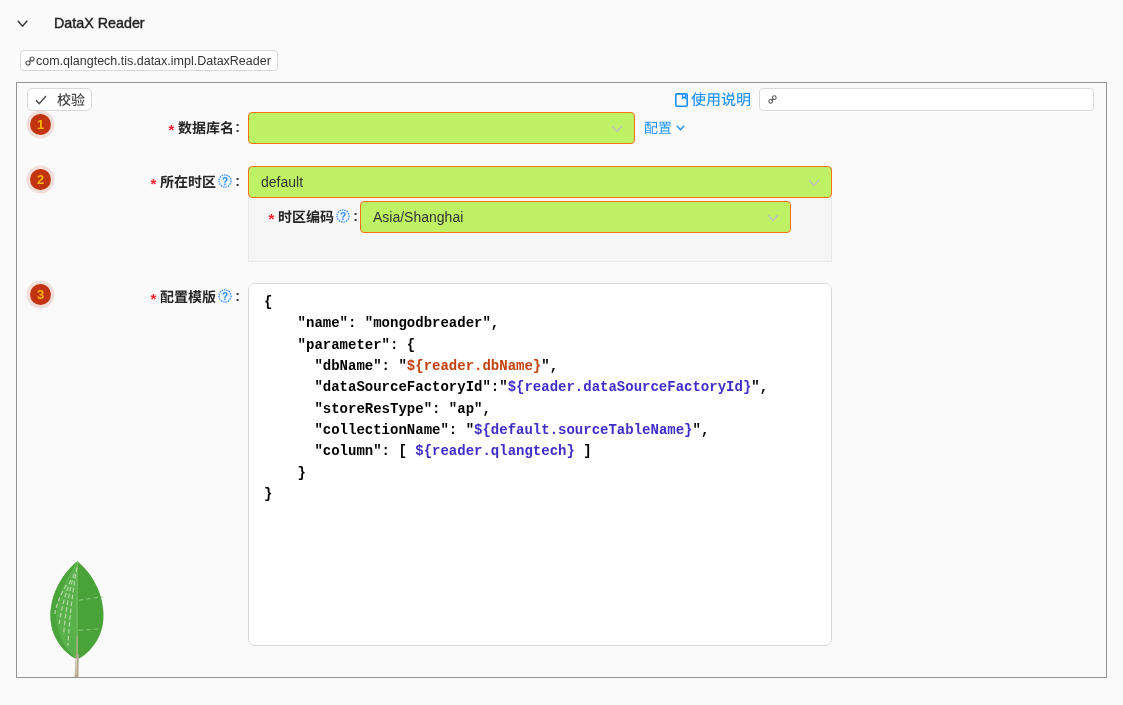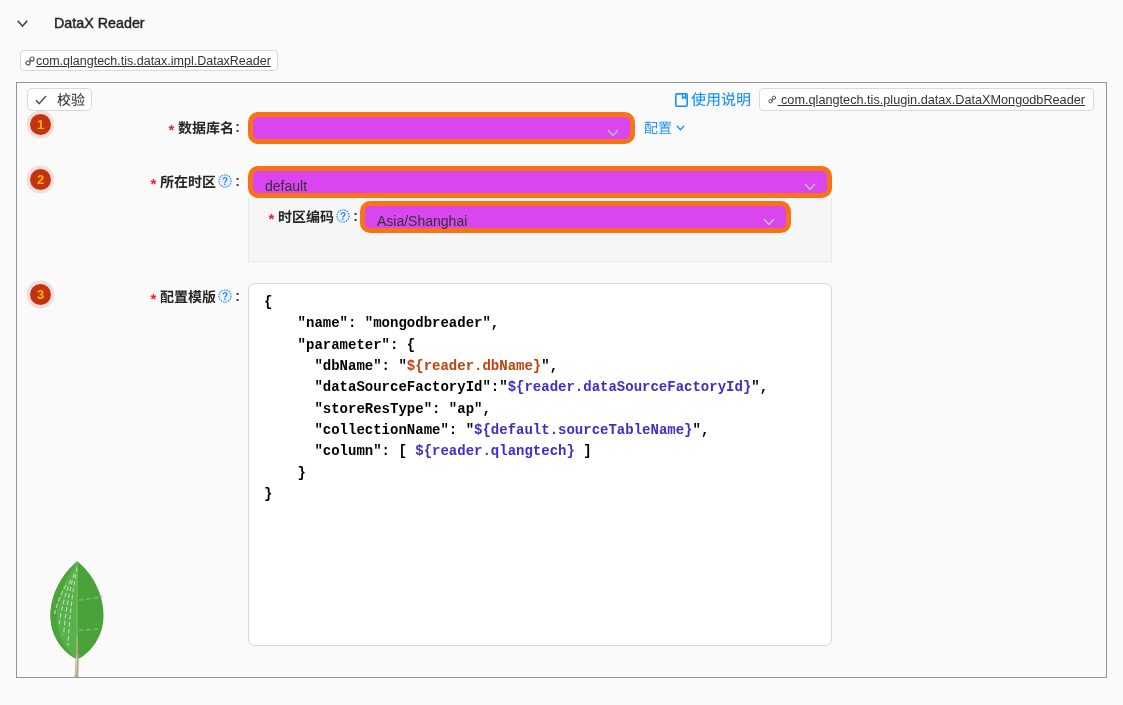--- a/index.html
+++ b/index.html
@@ -1,36 +1,36 @@
 <!DOCTYPE html>
 <html><head><meta charset="utf-8"><style>
 *{margin:0;padding:0;box-sizing:border-box}
 body{width:1123px;height:705px;background:#fafafa;font-family:"Liberation Sans",sans-serif;position:relative;overflow:hidden}
 .abs{position:absolute}
-.sel{position:absolute;background:#d946ef;border:5px solid #f97316;border-radius:10px;font-size:14px;color:#333}
+.sel{position:absolute;background:#bef264;border:1px solid #f97316;border-radius:4px;font-size:14px;color:#333}
 .seltxt{position:absolute;left:12px;top:7px;font-size:14px;color:#333}
 .lbl{position:absolute;display:flex;justify-content:flex-end;align-items:center;height:22px}
 .ast{color:#f5222d;font-size:15px;font-weight:bold;margin-right:4px;position:relative;top:1px}
 .colon{color:#383838;font-size:14px;font-weight:bold;margin-left:1px;position:relative;top:-1px}
 .badge{position:absolute;left:30px;width:21px;height:21px;border-radius:50%;background:#c23410;
  box-shadow:0 0 0 3.5px rgba(199,66,31,0.15);color:#f8b500;font-size:13px;font-weight:bold;text-align:center;line-height:21px}
 .chip{display:inline-flex;align-items:center;background:#fff;border:1px solid #d9d9d9;border-radius:4px}
 </style></head><body>
 
 <svg class="abs" style="left:17px;top:20px" width="11" height="7.5" viewBox="0 0 11 7.5">
     <path d="M0.8 0.8 L5.5 6.2 L10.2 0.8" fill="none" stroke="#383838" stroke-width="1.5"></path>
   </svg>
 <div class="abs" style="left:54px;top:15px;font-size:14.3px;font-weight:normal;-webkit-text-stroke:0.4px #222;color:#222">DataX Reader</div>
 <div class="chip abs" style="left:20px;top:50px;height:21px;padding:0 6px 0 4px;gap:1px">
     <svg width="10" height="10" viewBox="0 0 10 10" fill="none" stroke="#555" stroke-linecap="round">
 <circle cx="3" cy="7" r="2.05" stroke-width="1.15"></circle>
 <circle cx="7" cy="3" r="2.05" stroke-width="1.15"></circle>
 <path d="M4.1 5.9 L5.9 4.1" stroke-width="1.15"></path>
     </svg>
-    <span style="font-size:12.5px;color:#333;text-decoration:underline">com.qlangtech.tis.datax.impl.DataxReader</span>
+    <span style="font-size:12.5px;color:#333;">com.qlangtech.tis.datax.impl.DataxReader</span>
   </div>
 <div class="abs" style="left:16px;top:82px;width:1091px;height:596px;border:1px solid #949494"></div>
 <div class="abs" style="left:27px;top:88px;width:65px;height:23px;background:#fff;border:1px solid #d9d9d9;border-radius:5px;display:flex;align-items:center;padding-left:7px">
     <svg width="12" height="10" viewBox="0 0 12 10">
       <path d="M1 5.2 L4.2 8.6 L11 1" fill="none" stroke="#4d4d4d" stroke-width="1.4"></path>
     </svg>
     <span style="margin-left:10px;display:inline-flex">
       <svg style="position:relative;top:0px;left:0px" width="28" height="14" viewBox="0 -12.0 28 14" fill="#454545">
         <path d="M5.6 -9.8H13.4V-8.6H5.6ZM7.4 -8.4 8.6 -7.8Q8.1 -7.0 7.4 -6.1Q6.7 -5.3 6.0 -4.7Q5.8 -4.9 5.6 -5.1Q5.3 -5.4 5.1 -5.5Q5.5 -5.9 6.0 -6.4Q6.4 -6.8 6.8 -7.4Q7.1 -7.9 7.4 -8.4ZM10.0 -7.8 10.9 -8.5Q11.4 -8.1 11.8 -7.6Q12.3 -7.0 12.7 -6.5Q13.1 -6.0 13.4 -5.6L12.4 -4.8Q12.2 -5.2 11.8 -5.7Q11.4 -6.3 10.9 -6.8Q10.5 -7.3 10.0 -7.8ZM7.8 -5.8Q8.3 -4.5 9.1 -3.3Q9.9 -2.2 11.1 -1.4Q12.2 -0.5 13.6 -0.1Q13.5 0.0 13.3 0.3Q13.1 0.5 13.0 0.7Q12.8 0.9 12.7 1.1Q11.2 0.5 10.1 -0.4Q8.9 -1.4 8.0 -2.7Q7.2 -3.9 6.6 -5.5ZM8.0 -11.5 9.1 -11.9Q9.5 -11.5 9.8 -11.1Q10.1 -10.6 10.3 -10.2L9.1 -9.7Q8.9 -10.0 8.6 -10.6Q8.3 -11.1 8.0 -11.5ZM0.8 -8.9H5.3V-7.7H0.8ZM2.6 -11.8H3.8V1.2H2.6ZM2.4 -8.1 3.2 -7.9Q3.0 -7.0 2.8 -6.1Q2.6 -5.2 2.3 -4.3Q2.0 -3.4 1.7 -2.6Q1.3 -1.9 1.0 -1.3Q0.9 -1.5 0.8 -1.7Q0.7 -2.0 0.6 -2.2Q0.5 -2.4 0.4 -2.6Q0.7 -3.1 1.0 -3.7Q1.3 -4.4 1.6 -5.1Q1.9 -5.9 2.1 -6.7Q2.3 -7.4 2.4 -8.1ZM3.8 -7.2Q3.9 -7.1 4.1 -6.7Q4.4 -6.3 4.6 -5.8Q4.9 -5.4 5.1 -5.0Q5.4 -4.6 5.5 -4.4L4.7 -3.4Q4.6 -3.8 4.4 -4.2Q4.2 -4.6 3.9 -5.1Q3.7 -5.6 3.5 -6.0Q3.3 -6.4 3.1 -6.7ZM10.5 -5.9 11.8 -5.5Q11.1 -3.1 9.6 -1.5Q8.1 0.2 5.8 1.2Q5.7 1.1 5.6 0.9Q5.4 0.7 5.3 0.5Q5.1 0.3 5.0 0.2Q7.1 -0.7 8.5 -2.2Q9.9 -3.8 10.5 -5.9Z M18.7 -5.3H19.9Q19.9 -5.3 19.9 -5.1Q19.9 -4.9 19.8 -4.8Q19.7 -3.0 19.6 -1.9Q19.5 -0.8 19.4 -0.3Q19.2 0.3 19.0 0.6Q18.8 0.8 18.6 0.9Q18.4 1.0 18.0 1.0Q17.8 1.1 17.3 1.0Q16.8 1.0 16.3 1.0Q16.3 0.8 16.2 0.5Q16.1 0.2 16.0 -0.1Q16.5 -0.0 16.9 -0.0Q17.3 0.0 17.5 0.0Q17.7 0.0 17.8 -0.0Q17.9 -0.1 18.0 -0.2Q18.2 -0.3 18.3 -0.9Q18.4 -1.4 18.5 -2.4Q18.6 -3.4 18.7 -5.1ZM14.4 -2.2Q15.1 -2.3 16.1 -2.6Q17.0 -2.8 18.0 -3.1L18.2 -2.0Q17.2 -1.8 16.3 -1.6Q15.4 -1.3 14.6 -1.1ZM14.8 -11.2H18.5V-10.1H14.8ZM18.1 -11.2H19.2Q19.2 -10.5 19.1 -9.6Q19.1 -8.8 19.0 -8.0Q18.9 -7.1 18.9 -6.4Q18.8 -5.6 18.7 -5.0L17.6 -5.0Q17.7 -5.6 17.8 -6.4Q17.8 -7.1 17.9 -8.0Q18.0 -8.8 18.0 -9.7Q18.1 -10.5 18.1 -11.2ZM15.4 -9.1 16.5 -9.1Q16.4 -8.3 16.4 -7.4Q16.3 -6.5 16.2 -5.7Q16.2 -4.8 16.1 -4.2H15.0Q15.0 -4.9 15.1 -5.7Q15.2 -6.6 15.3 -7.5Q15.3 -8.4 15.4 -9.1ZM15.3 -5.3H18.9V-4.2H15.3ZM23.7 -11.4Q24.1 -10.7 24.8 -10.0Q25.5 -9.3 26.2 -8.7Q27.0 -8.0 27.7 -7.6Q27.6 -7.4 27.5 -7.2Q27.3 -7.0 27.2 -6.7Q27.1 -6.5 27.1 -6.3Q26.3 -6.9 25.5 -7.6Q24.7 -8.4 24.0 -9.2Q23.2 -10.0 22.7 -10.8ZM23.2 -11.9 24.4 -11.6Q23.9 -10.5 23.2 -9.5Q22.5 -8.5 21.6 -7.7Q20.8 -6.9 19.9 -6.3Q19.9 -6.4 19.7 -6.6Q19.6 -6.8 19.4 -7.0Q19.3 -7.2 19.2 -7.4Q20.0 -7.9 20.8 -8.6Q21.5 -9.3 22.2 -10.1Q22.8 -11.0 23.2 -11.9ZM21.4 -7.5H25.7V-6.4H21.4ZM20.5 -5.0 21.5 -5.2Q21.7 -4.7 21.9 -4.1Q22.1 -3.5 22.2 -3.0Q22.3 -2.4 22.4 -1.9L21.3 -1.6Q21.3 -2.1 21.1 -2.7Q21.0 -3.2 20.9 -3.9Q20.7 -4.5 20.5 -5.0ZM23.0 -5.4 24.0 -5.5Q24.1 -5.0 24.2 -4.4Q24.4 -3.8 24.5 -3.2Q24.5 -2.6 24.6 -2.2L23.5 -2.0Q23.5 -2.5 23.4 -3.0Q23.3 -3.6 23.2 -4.2Q23.1 -4.8 23.0 -5.4ZM26.1 -5.4 27.3 -5.1Q27.0 -4.3 26.6 -3.4Q26.2 -2.5 25.8 -1.6Q25.5 -0.8 25.1 -0.1L24.1 -0.4Q24.4 -0.9 24.7 -1.5Q24.9 -2.1 25.2 -2.8Q25.5 -3.5 25.7 -4.1Q25.9 -4.8 26.1 -5.4ZM20.1 -0.6H27.3V0.5H20.1Z"></path>
       </svg>
@@ -45,21 +45,20 @@
       <svg style="position:relative;top:0px;left:0px" width="60" height="15" viewBox="0 -12.9 60 15" fill="#1890ff">
         <path d="M4.8 -11.0H14.5V-9.8H4.8ZM6.4 -7.4V-5.3H12.8V-7.4ZM5.3 -8.5H14.0V-4.2H5.3ZM6.3 -4.0Q7.0 -2.8 8.2 -2.0Q9.4 -1.2 11.0 -0.6Q12.7 -0.1 14.6 0.1Q14.5 0.2 14.3 0.4Q14.2 0.6 14.1 0.9Q13.9 1.1 13.9 1.2Q11.9 1.0 10.2 0.3Q8.5 -0.3 7.3 -1.3Q6.1 -2.3 5.2 -3.6ZM8.9 -12.6H10.2V-5.9Q10.2 -5.0 10.1 -4.1Q10.0 -3.3 9.7 -2.5Q9.4 -1.7 8.8 -1.0Q8.3 -0.3 7.4 0.3Q6.4 0.9 5.1 1.3Q5.0 1.1 4.8 0.9Q4.7 0.7 4.6 0.5Q4.4 0.3 4.3 0.2Q5.6 -0.1 6.4 -0.6Q7.3 -1.1 7.8 -1.7Q8.3 -2.3 8.6 -3.0Q8.8 -3.7 8.9 -4.4Q8.9 -5.1 8.9 -5.9ZM4.1 -12.7 5.3 -12.3Q4.8 -11.0 4.1 -9.8Q3.4 -8.5 2.6 -7.5Q1.8 -6.4 1.0 -5.5Q0.9 -5.7 0.8 -5.9Q0.7 -6.2 0.5 -6.4Q0.4 -6.6 0.3 -6.8Q1.0 -7.5 1.7 -8.5Q2.4 -9.4 3.1 -10.5Q3.7 -11.5 4.1 -12.7ZM2.5 -8.7 3.8 -9.9 3.8 -9.9V1.3H2.5Z M18.0 -11.6H27.6V-10.4H18.0ZM18.0 -8.1H27.6V-6.9H18.0ZM17.9 -4.5H27.6V-3.3H17.9ZM17.3 -11.6H18.5V-6.1Q18.5 -5.3 18.4 -4.3Q18.4 -3.3 18.2 -2.3Q18.0 -1.3 17.5 -0.4Q17.1 0.6 16.4 1.3Q16.4 1.2 16.2 1.0Q16.0 0.9 15.8 0.7Q15.6 0.6 15.4 0.5Q16.1 -0.2 16.4 -1.0Q16.8 -1.9 17.0 -2.7Q17.2 -3.6 17.2 -4.5Q17.3 -5.4 17.3 -6.2ZM27.1 -11.6H28.4V-0.4Q28.4 0.1 28.2 0.5Q28.0 0.8 27.6 0.9Q27.2 1.1 26.6 1.1Q25.9 1.2 24.8 1.1Q24.8 0.9 24.7 0.5Q24.5 0.2 24.4 -0.1Q24.9 -0.1 25.4 -0.1Q25.8 -0.0 26.2 -0.1Q26.5 -0.1 26.7 -0.1Q26.9 -0.1 27.0 -0.1Q27.1 -0.2 27.1 -0.4ZM22.0 -11.1H23.2V1.1H22.0Z M31.6 -11.6 32.4 -12.3Q32.8 -12.0 33.3 -11.6Q33.8 -11.1 34.1 -10.7Q34.5 -10.3 34.8 -10.0L33.9 -9.1Q33.6 -9.4 33.3 -9.9Q32.9 -10.3 32.4 -10.7Q32.0 -11.2 31.6 -11.6ZM30.6 -7.9H33.5V-6.7H30.6ZM32.6 0.7 32.3 -0.5 32.6 -1.1 35.7 -3.2Q35.8 -3.1 35.8 -2.8Q35.9 -2.6 36.0 -2.4Q36.1 -2.2 36.1 -2.1Q35.1 -1.3 34.4 -0.8Q33.7 -0.3 33.4 0.0Q33.0 0.3 32.8 0.5Q32.7 0.6 32.6 0.7ZM32.6 0.7Q32.5 0.6 32.4 0.3Q32.3 0.1 32.1 -0.1Q32.0 -0.3 31.9 -0.4Q32.0 -0.5 32.2 -0.7Q32.4 -0.9 32.6 -1.2Q32.8 -1.5 32.8 -1.9V-7.9H34.0V-0.8Q34.0 -0.8 33.9 -0.6Q33.8 -0.5 33.5 -0.4Q33.3 -0.2 33.1 -0.0Q32.9 0.2 32.7 0.4Q32.6 0.6 32.6 0.7ZM36.3 -12.1 37.4 -12.6Q37.8 -12.0 38.3 -11.3Q38.7 -10.6 38.8 -10.0L37.7 -9.5Q37.6 -9.9 37.4 -10.3Q37.2 -10.8 36.9 -11.3Q36.6 -11.7 36.3 -12.1ZM41.5 -12.6 42.9 -12.2Q42.5 -11.4 42.1 -10.5Q41.7 -9.6 41.3 -9.0L40.2 -9.4Q40.4 -9.8 40.7 -10.4Q40.9 -11.0 41.1 -11.6Q41.4 -12.1 41.5 -12.6ZM37.0 -8.5V-5.9H41.9V-8.5ZM35.7 -9.6H43.2V-4.8H35.7ZM37.6 -5.1H38.9Q38.8 -3.9 38.6 -3.0Q38.4 -2.0 38.0 -1.2Q37.7 -0.4 37.0 0.2Q36.3 0.8 35.2 1.2Q35.1 1.0 34.9 0.7Q34.6 0.4 34.4 0.3Q35.4 -0.1 36.0 -0.6Q36.6 -1.2 36.9 -1.8Q37.2 -2.5 37.4 -3.3Q37.5 -4.1 37.6 -5.1ZM40.1 -5.2H41.4V-0.6Q41.4 -0.3 41.5 -0.2Q41.5 -0.2 41.8 -0.2Q41.8 -0.2 42.0 -0.2Q42.1 -0.2 42.3 -0.2Q42.5 -0.2 42.6 -0.2Q42.8 -0.2 42.9 -0.2Q43.0 -0.2 43.1 -0.3Q43.2 -0.4 43.2 -0.8Q43.3 -1.2 43.3 -2.0Q43.4 -1.9 43.6 -1.8Q43.8 -1.7 44.0 -1.6Q44.2 -1.5 44.4 -1.5Q44.4 -0.5 44.2 0.1Q44.1 0.6 43.8 0.8Q43.5 1.0 43.0 1.0Q42.9 1.0 42.7 1.0Q42.5 1.0 42.3 1.0Q42.1 1.0 41.9 1.0Q41.7 1.0 41.6 1.0Q41.0 1.0 40.7 0.9Q40.4 0.7 40.2 0.4Q40.1 0.0 40.1 -0.6Z M46.9 -11.7H51.2V-2.7H46.9V-3.9H50.0V-10.6H46.9ZM46.9 -7.9H50.5V-6.7H46.9ZM53.2 -12.0H58.2V-10.8H53.2ZM53.2 -8.4H58.2V-7.2H53.2ZM53.1 -4.7H58.2V-3.6H53.1ZM46.2 -11.7H47.4V-1.3H46.2ZM57.7 -12.0H59.0V-0.4Q59.0 0.2 58.8 0.5Q58.7 0.8 58.3 1.0Q57.9 1.1 57.3 1.2Q56.6 1.2 55.7 1.2Q55.6 1.0 55.6 0.8Q55.5 0.6 55.4 0.4Q55.3 0.1 55.2 -0.0Q55.7 -0.0 56.1 -0.0Q56.5 -0.0 56.9 -0.0Q57.2 -0.0 57.3 -0.0Q57.5 -0.0 57.6 -0.1Q57.7 -0.2 57.7 -0.4ZM52.5 -12.0H53.7V-6.6Q53.7 -5.7 53.6 -4.6Q53.5 -3.5 53.2 -2.5Q52.9 -1.4 52.3 -0.4Q51.6 0.6 50.6 1.3Q50.5 1.2 50.4 1.0Q50.2 0.9 50.0 0.7Q49.8 0.6 49.7 0.5Q50.6 -0.3 51.2 -1.1Q51.8 -2.0 52.0 -2.9Q52.3 -3.9 52.4 -4.8Q52.5 -5.7 52.5 -6.6Z"></path>
       </svg>
     </span>
     <span class="chip" style="width:335px;height:23px;padding:0 8px;gap:1px">
       <svg width="9" height="9" viewBox="0 0 10 10" fill="none" stroke="#555" stroke-linecap="round">
 <circle cx="3" cy="7" r="2.05" stroke-width="1.15"></circle>
 <circle cx="7" cy="3" r="2.05" stroke-width="1.15"></circle>
 <path d="M4.1 5.9 L5.9 4.1" stroke-width="1.15"></path>
       </svg>
-      <span style="font-size:12.7px;color:#333;text-decoration:underline">&nbsp;com.qlangtech.tis.plugin.datax.DataXMongodbReader</span>
     </span>
   </div>
 <div class="badge" style="top:113.5px">1</div>
 <div class="badge" style="top:168.5px">2</div>
 <div class="badge" style="top:283.5px">3</div>
 <div class="lbl" style="left:16px;top:117px;width:224px">
     <span class="ast">*</span>
     <svg style="position:relative;top:0px;left:0px" width="56" height="14" viewBox="0 -12.0 56 14" fill="#262626">
       <path d="M0.8 -4.7H6.2V-3.3H0.8ZM0.6 -9.4H7.5V-8.1H0.6ZM5.9 -11.7 7.4 -11.2Q7.0 -10.7 6.7 -10.2Q6.4 -9.8 6.1 -9.5L5.0 -9.9Q5.2 -10.2 5.3 -10.5Q5.5 -10.8 5.7 -11.1Q5.8 -11.5 5.9 -11.7ZM3.3 -11.9H4.8V-5.6H3.3ZM0.9 -11.2 2.1 -11.7Q2.4 -11.3 2.7 -10.8Q2.9 -10.3 3.0 -9.9L1.7 -9.4Q1.7 -9.7 1.4 -10.2Q1.2 -10.7 0.9 -11.2ZM3.3 -8.9 4.4 -8.2Q4.1 -7.7 3.5 -7.1Q3.0 -6.5 2.4 -6.0Q1.8 -5.6 1.2 -5.2Q1.0 -5.5 0.8 -5.9Q0.5 -6.2 0.3 -6.5Q0.9 -6.7 1.4 -7.1Q2.0 -7.5 2.5 -7.9Q3.0 -8.4 3.3 -8.9ZM4.6 -8.5Q4.8 -8.4 5.1 -8.2Q5.5 -8.1 5.9 -7.8Q6.3 -7.6 6.6 -7.4Q6.9 -7.2 7.1 -7.1L6.2 -5.9Q6.0 -6.1 5.7 -6.4Q5.4 -6.6 5.0 -6.9Q4.7 -7.2 4.4 -7.4Q4.0 -7.7 3.8 -7.9ZM8.5 -9.3H13.4V-7.8H8.5ZM8.6 -11.9 10.1 -11.6Q9.9 -10.2 9.6 -8.9Q9.3 -7.6 8.8 -6.4Q8.3 -5.3 7.7 -4.4Q7.6 -4.6 7.4 -4.8Q7.2 -5.0 6.9 -5.2Q6.7 -5.4 6.5 -5.5Q7.1 -6.2 7.5 -7.2Q7.9 -8.2 8.2 -9.4Q8.4 -10.6 8.6 -11.9ZM11.0 -8.4 12.6 -8.2Q12.3 -5.8 11.7 -4.0Q11.1 -2.2 10.0 -0.9Q8.9 0.4 7.2 1.3Q7.1 1.1 6.9 0.9Q6.8 0.6 6.6 0.4Q6.4 0.1 6.3 -0.0Q7.9 -0.8 8.8 -1.9Q9.8 -3.0 10.3 -4.6Q10.8 -6.2 11.0 -8.4ZM9.4 -8.1Q9.7 -6.3 10.2 -4.8Q10.8 -3.2 11.6 -2.1Q12.5 -0.9 13.7 -0.2Q13.5 0.0 13.2 0.4Q12.8 0.8 12.7 1.1Q11.3 0.3 10.4 -1.0Q9.5 -2.4 8.9 -4.1Q8.4 -5.8 8.0 -7.8ZM1.1 -2.1 2.1 -3.0Q2.9 -2.7 3.7 -2.3Q4.5 -1.9 5.2 -1.5Q6.0 -1.1 6.5 -0.7L5.5 0.4Q5.0 -0.0 4.3 -0.5Q3.5 -0.9 2.7 -1.3Q1.9 -1.8 1.1 -2.1ZM5.7 -4.7H6.0L6.2 -4.7L7.1 -4.4Q6.7 -2.8 5.8 -1.7Q5.0 -0.6 3.8 0.1Q2.6 0.8 1.1 1.2Q1.0 0.9 0.8 0.6Q0.6 0.2 0.4 -0.0Q1.7 -0.3 2.8 -0.9Q3.8 -1.5 4.6 -2.4Q5.4 -3.3 5.7 -4.5ZM1.1 -2.1Q1.4 -2.5 1.8 -3.1Q2.1 -3.7 2.4 -4.3Q2.7 -4.9 3.0 -5.5L4.4 -5.2Q4.2 -4.6 3.9 -4.0Q3.6 -3.3 3.2 -2.8Q2.9 -2.2 2.6 -1.7Z M20.1 -11.3H27.1V-7.3H20.2V-8.7H25.5V-9.9H20.1ZM19.3 -11.3H21.0V-7.0Q21.0 -6.1 20.9 -5.0Q20.8 -4.0 20.7 -2.8Q20.5 -1.7 20.1 -0.6Q19.8 0.4 19.2 1.3Q19.1 1.1 18.8 0.9Q18.6 0.8 18.3 0.6Q18.0 0.4 17.8 0.3Q18.4 -0.5 18.7 -1.4Q19.0 -2.3 19.1 -3.3Q19.2 -4.3 19.3 -5.3Q19.3 -6.2 19.3 -7.0ZM20.1 -6.0H27.5V-4.6H20.1ZM21.5 -0.5H26.3V0.8H21.5ZM23.0 -7.4H24.6V-2.6H23.0ZM20.8 -3.3H27.1V1.2H25.6V-1.9H22.2V1.2H20.8ZM14.3 -4.8Q15.1 -5.0 16.3 -5.3Q17.5 -5.6 18.8 -5.9L19.0 -4.4Q17.9 -4.1 16.7 -3.8Q15.6 -3.4 14.7 -3.2ZM14.5 -9.2H18.9V-7.7H14.5ZM16.0 -11.9H17.5V-0.7Q17.5 -0.1 17.4 0.2Q17.3 0.5 17.0 0.7Q16.7 0.9 16.2 1.0Q15.7 1.1 15.0 1.1Q15.0 0.8 14.9 0.3Q14.7 -0.2 14.6 -0.5Q15.0 -0.5 15.3 -0.5Q15.6 -0.5 15.8 -0.5Q15.9 -0.5 15.9 -0.5Q16.0 -0.6 16.0 -0.7Z M31.7 -7.8H41.0V-6.3H31.7ZM31.4 -2.1H41.4V-0.5H31.4ZM36.0 -5.9H37.7V1.2H36.0ZM32.5 -3.0Q32.5 -3.1 32.4 -3.4Q32.3 -3.7 32.2 -4.0Q32.1 -4.4 32.0 -4.6Q32.2 -4.6 32.4 -4.8Q32.6 -5.0 32.8 -5.4Q32.9 -5.5 33.1 -5.9Q33.3 -6.3 33.6 -6.8Q33.8 -7.3 34.0 -7.9Q34.3 -8.5 34.5 -9.1L36.2 -8.5Q35.9 -7.7 35.4 -6.8Q35.0 -6.0 34.5 -5.2Q34.0 -4.5 33.6 -3.9V-3.8Q33.6 -3.8 33.4 -3.7Q33.2 -3.7 33.0 -3.5Q32.8 -3.4 32.7 -3.2Q32.5 -3.1 32.5 -3.0ZM32.5 -3.0V-4.2L33.4 -4.7H40.5L40.5 -3.2H34.0Q33.4 -3.2 33.0 -3.1Q32.6 -3.1 32.5 -3.0ZM30.4 -10.6H41.4V-9.0H30.4ZM29.6 -10.6H31.2V-6.6Q31.2 -5.8 31.2 -4.7Q31.1 -3.7 31.0 -2.6Q30.8 -1.5 30.5 -0.5Q30.2 0.5 29.7 1.3Q29.6 1.1 29.3 1.0Q29.1 0.8 28.8 0.6Q28.5 0.4 28.3 0.4Q28.7 -0.4 29.0 -1.3Q29.2 -2.2 29.4 -3.1Q29.5 -4.1 29.5 -5.0Q29.6 -5.9 29.6 -6.6ZM34.5 -11.6 36.1 -12.0Q36.4 -11.6 36.6 -11.1Q36.8 -10.6 36.8 -10.2L35.1 -9.8Q35.0 -10.2 34.9 -10.7Q34.7 -11.2 34.5 -11.6Z M46.5 -0.9H52.8V0.6H46.5ZM46.6 -10.5H52.8V-9.0H46.6ZM47.3 -12.0 49.2 -11.6Q48.3 -10.2 47.0 -9.0Q45.7 -7.8 43.8 -6.9Q43.7 -7.1 43.5 -7.4Q43.3 -7.6 43.1 -7.9Q42.9 -8.1 42.7 -8.2Q43.8 -8.7 44.7 -9.4Q45.6 -10.0 46.3 -10.6Q46.9 -11.3 47.3 -12.0ZM52.2 -10.5H52.6L52.8 -10.6L54.0 -9.9Q53.3 -8.4 52.1 -7.2Q51.0 -6.0 49.6 -5.1Q48.2 -4.2 46.6 -3.6Q44.9 -2.9 43.3 -2.5Q43.2 -2.7 43.0 -3.0Q42.9 -3.3 42.7 -3.6Q42.5 -3.9 42.4 -4.1Q43.7 -4.3 44.9 -4.7Q46.1 -5.1 47.2 -5.7Q48.4 -6.3 49.3 -7.0Q50.3 -7.7 51.0 -8.5Q51.8 -9.3 52.2 -10.3ZM45.3 -7.0 46.6 -8.0Q47.1 -7.7 47.6 -7.3Q48.1 -6.9 48.5 -6.5Q49.0 -6.1 49.3 -5.8L47.9 -4.7Q47.7 -5.0 47.2 -5.4Q46.8 -5.8 46.3 -6.3Q45.8 -6.7 45.3 -7.0ZM52.3 -5.1H54.0V1.2H52.3ZM47.0 -5.1H52.7V-3.5H47.0V1.2H45.3V-3.8L46.6 -5.1Z"></path>
     </svg>

